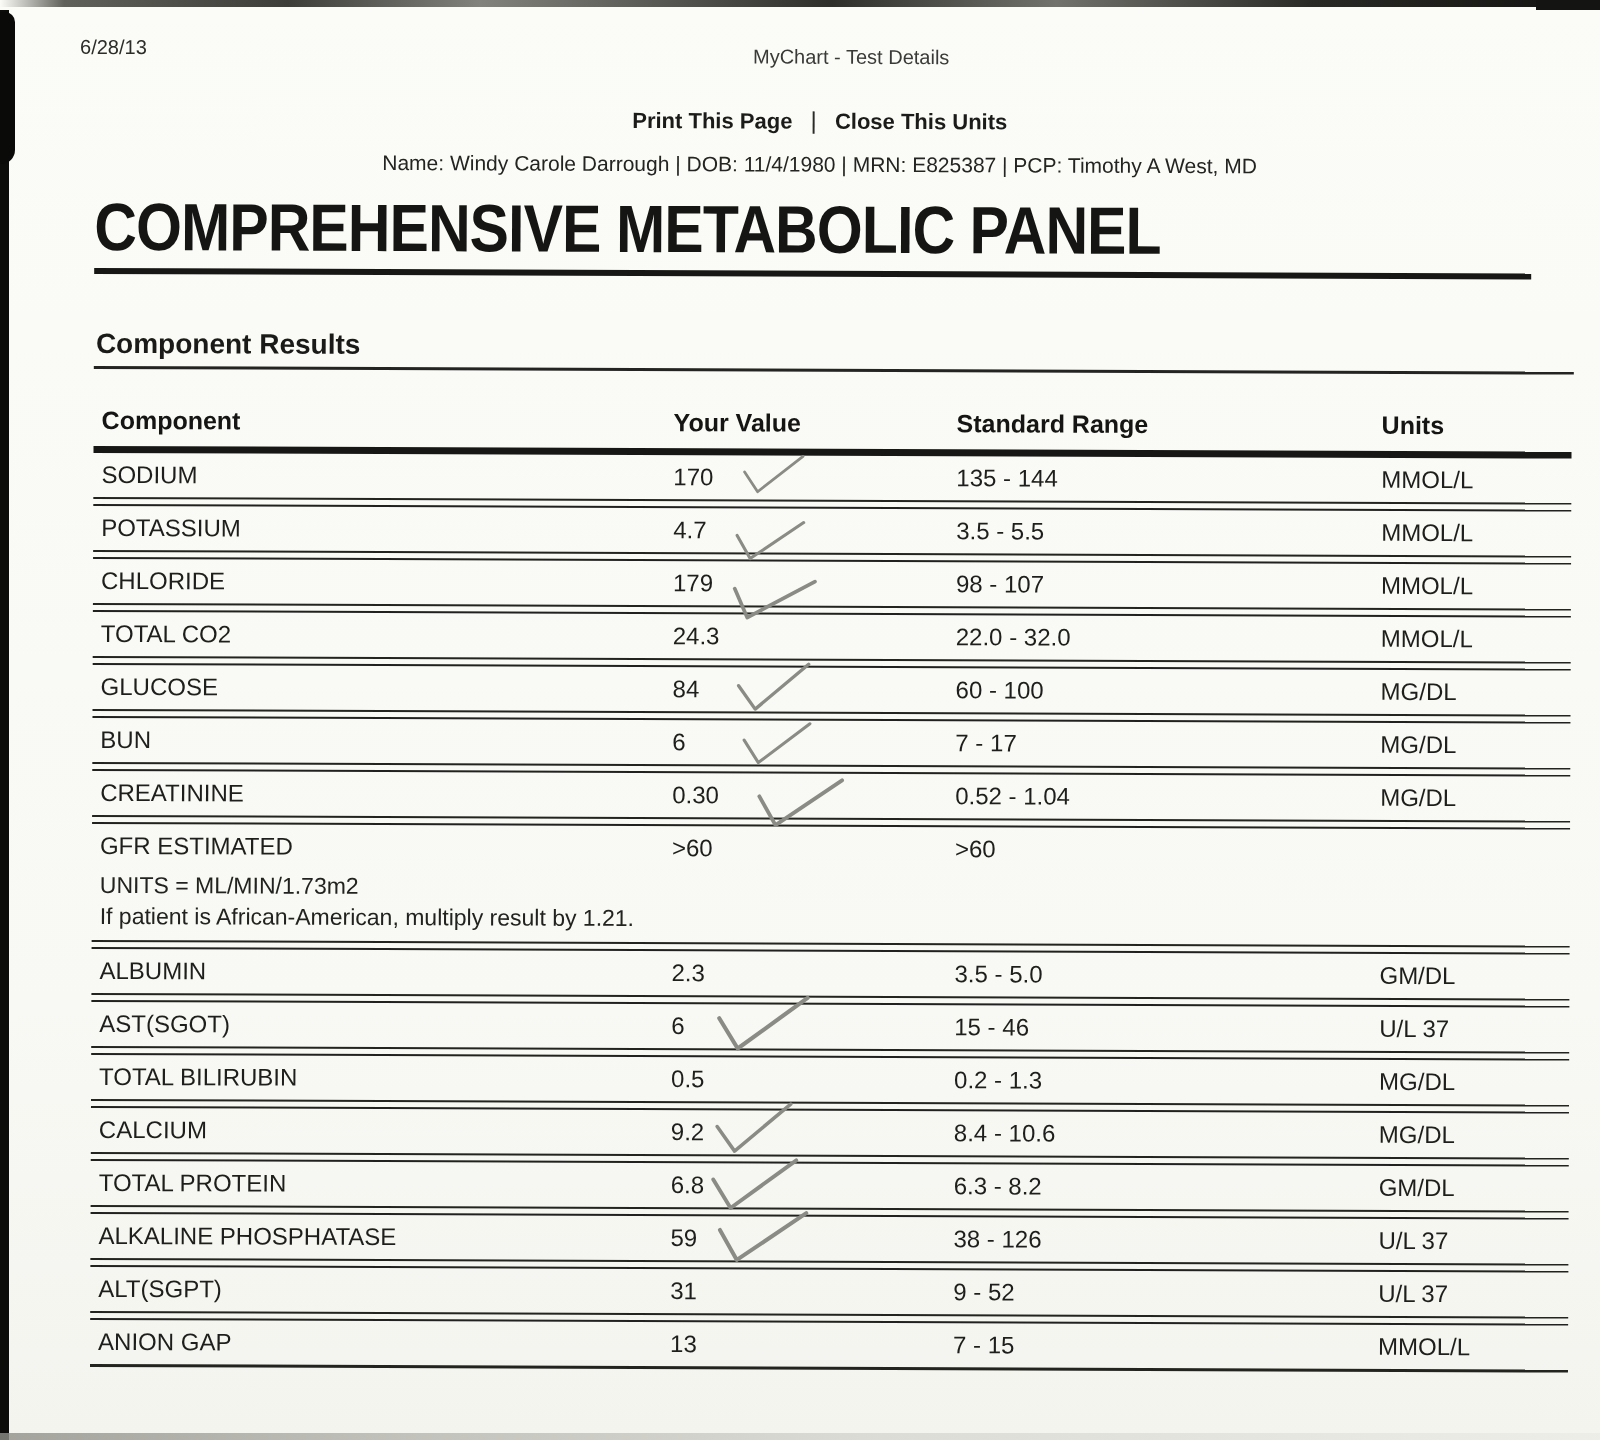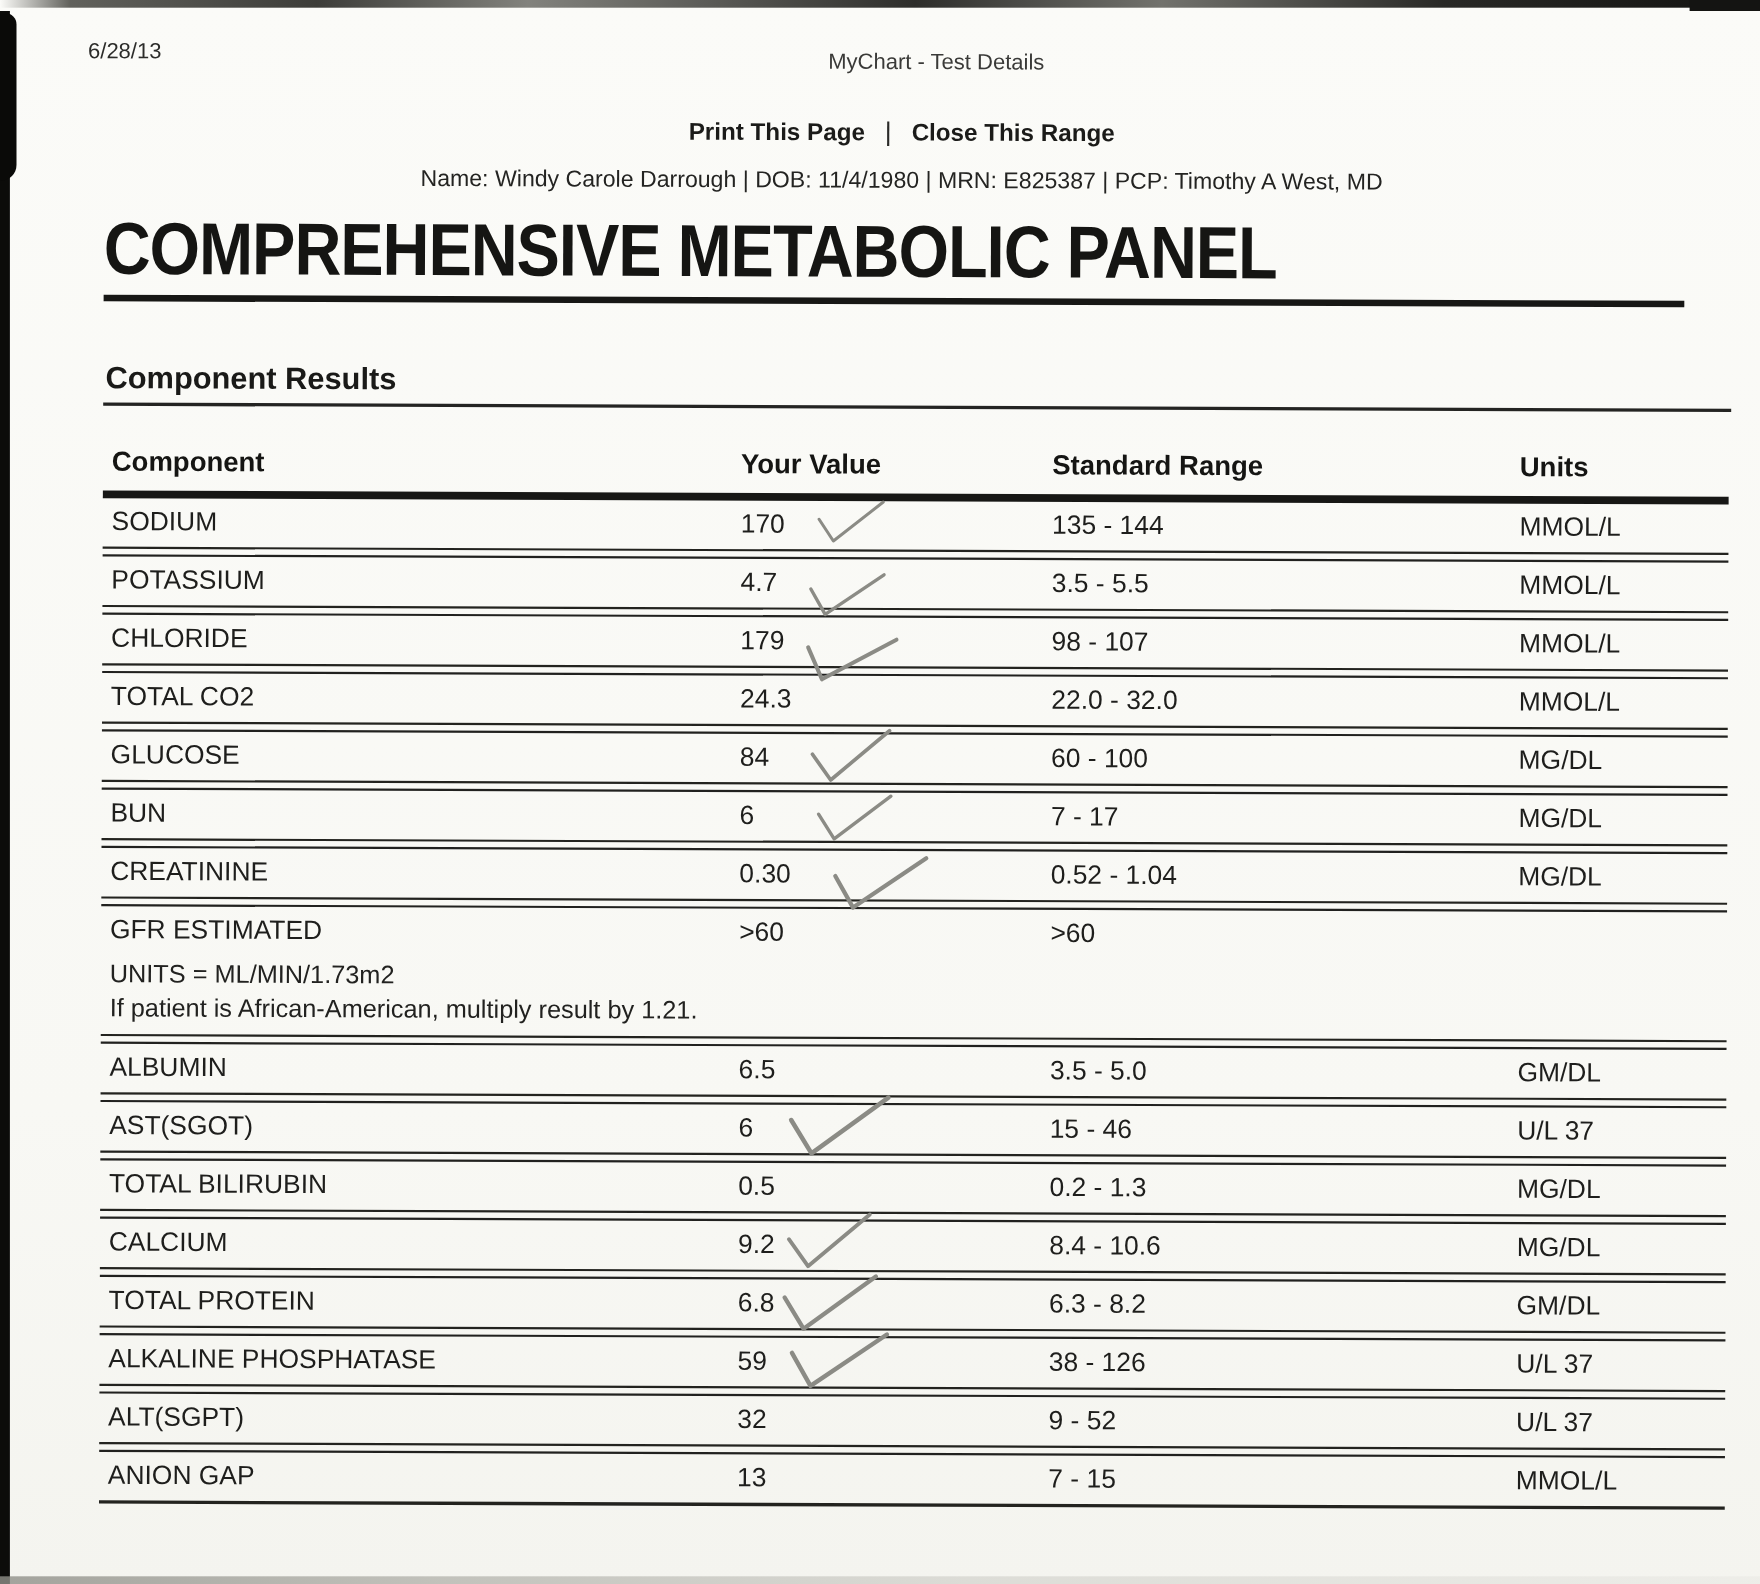--- a/index.html
+++ b/index.html
@@ -67,21 +67,21 @@
 <body>
 
 <div class="sheet">
 
   <div class="print-date">6/28/13</div>
   <div class="window-title">MyChart - Test Details</div>
 
   <div class="toolbar">
     <span class="lnk">Print This Page</span>
     <span class="pipe">|</span>
-    <span class="lnk">Close This Range</span>
+    <span class="lnk">Close This Units</span>
   </div>
 
   <div class="patient">Name: Windy Carole Darrough | DOB: 11/4/1980 | MRN: E825387 | PCP: Timothy A West, MD</div>
 
   <h1 class="report-title">COMPREHENSIVE METABOLIC PANEL</h1>
   <div class="rule-title"></div>
 
   <h2 class="section-heading">Component Results</h2>
   <div class="rule-section"></div>
 
@@ -214,21 +214,21 @@
     </div>
     <div class="row-notes">
             <div class="note-line">UNITS = ML/MIN/1.73m2</div>
             <div class="note-line">If patient is African-American, multiply result by 1.21.</div>
           </div>
   </div>
         <div class="row">
     <div class="row-main grid4">
       <div class="cell cell-comp">ALBUMIN</div>
       <div class="cell cell-value">
-        <span>6.5</span>
+        <span>2.3</span>
         
       </div>
       <div class="cell cell-range">3.5 - 5.0</div>
       <div class="cell cell-units">GM/DL</div>
     </div>
 
   </div>
         <div class="row">
     <div class="row-main grid4">
       <div class="cell cell-comp">AST(SGOT)</div>
@@ -302,21 +302,21 @@
       </div>
       <div class="cell cell-range">38 - 126</div>
       <div class="cell cell-units">U/L 37</div>
     </div>
 
   </div>
         <div class="row">
     <div class="row-main grid4">
       <div class="cell cell-comp">ALT(SGPT)</div>
       <div class="cell cell-value">
-        <span>32</span>
+        <span>31</span>
         
       </div>
       <div class="cell cell-range">9 - 52</div>
       <div class="cell cell-units">U/L 37</div>
     </div>
 
   </div>
         <div class="row">
     <div class="row-main grid4">
       <div class="cell cell-comp">ANION GAP</div>

